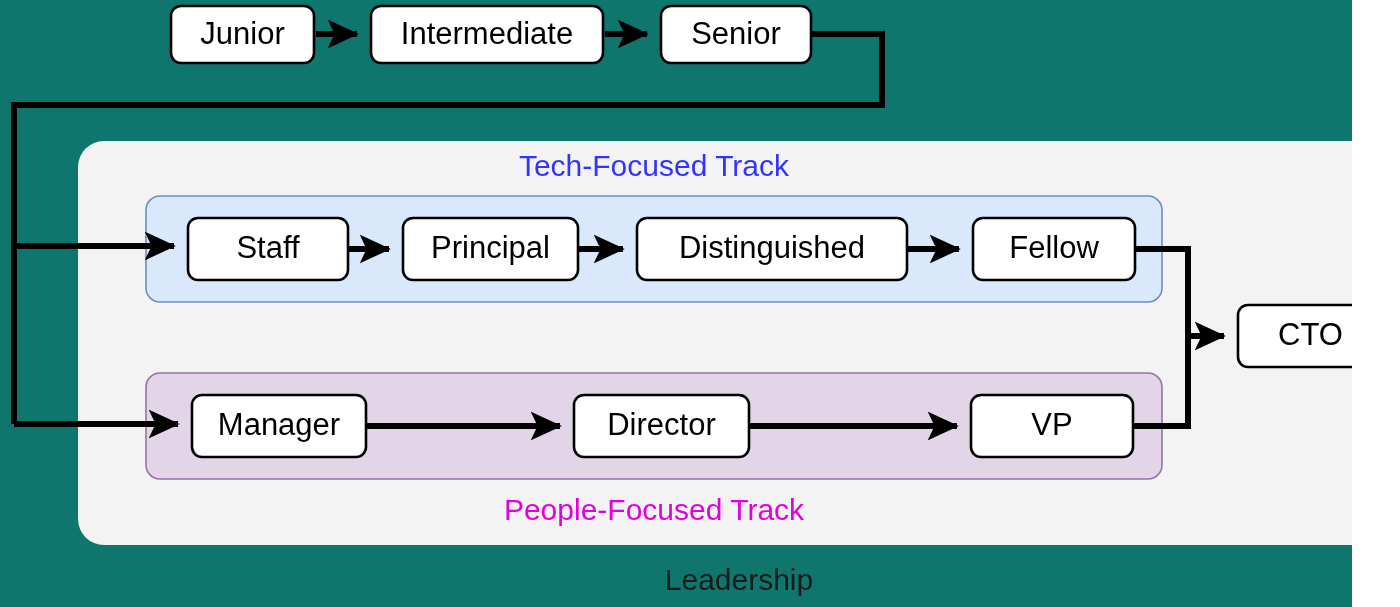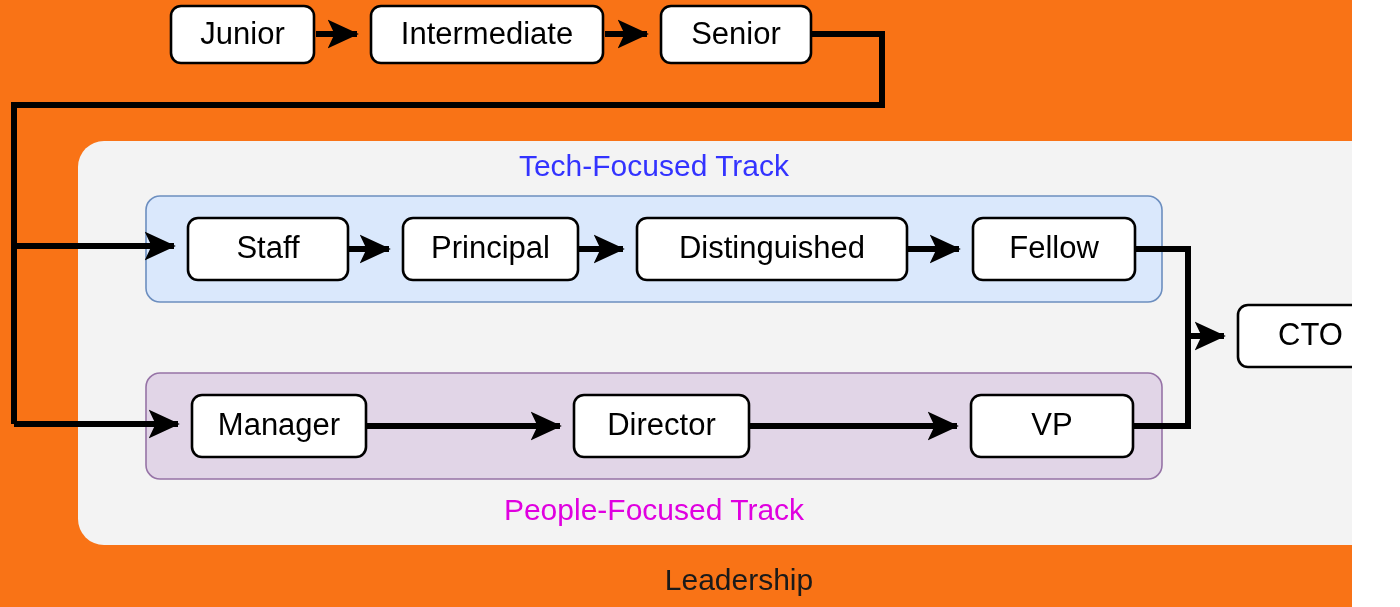--- a/index.html
+++ b/index.html
@@ -7,21 +7,21 @@
     padding: 0;
     background: #ffffff;
   }
   body {
     font-family: "Liberation Sans", sans-serif;
   }
   #canvas {
     position: relative;
     width: 1352px;
     height: 607px;
-    background: #f97316;
+    background: #0f766e;
     overflow: hidden;
     text-decoration: underline;
   }
   #diagram-svg {
     position: absolute;
     left: 0;
     top: 0;
     width: 1400px;
     height: 607px;
   }

